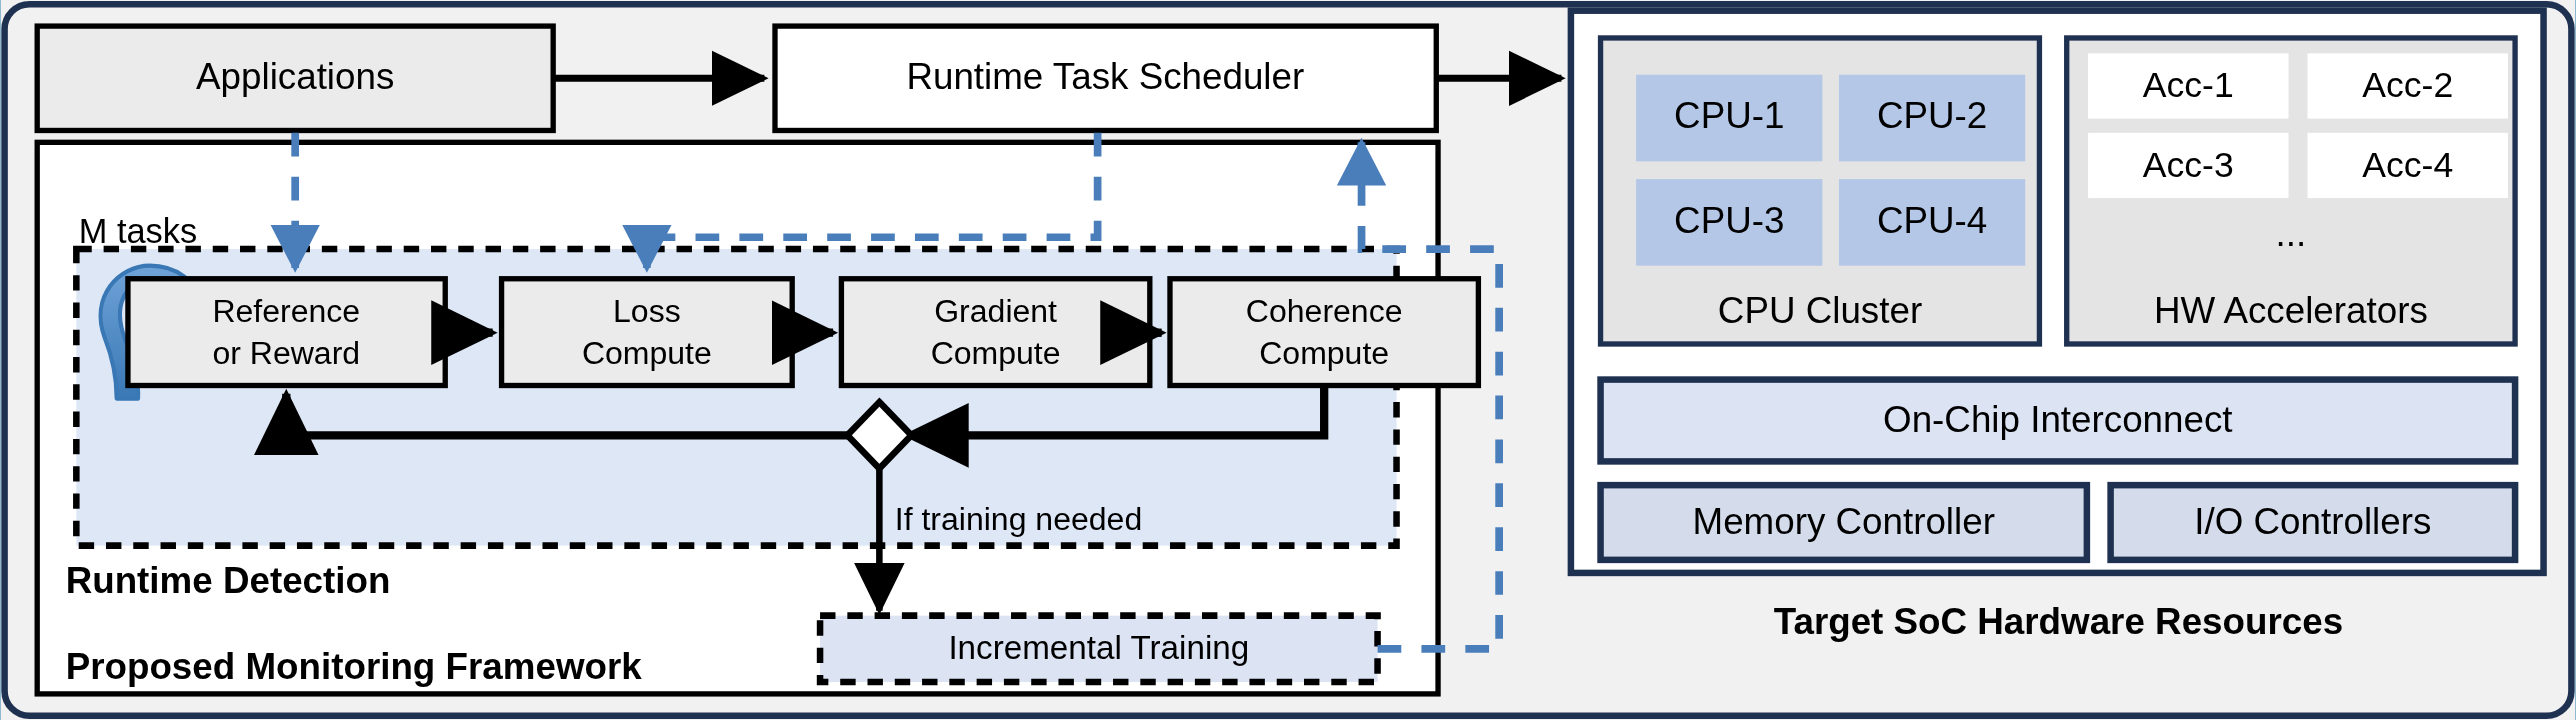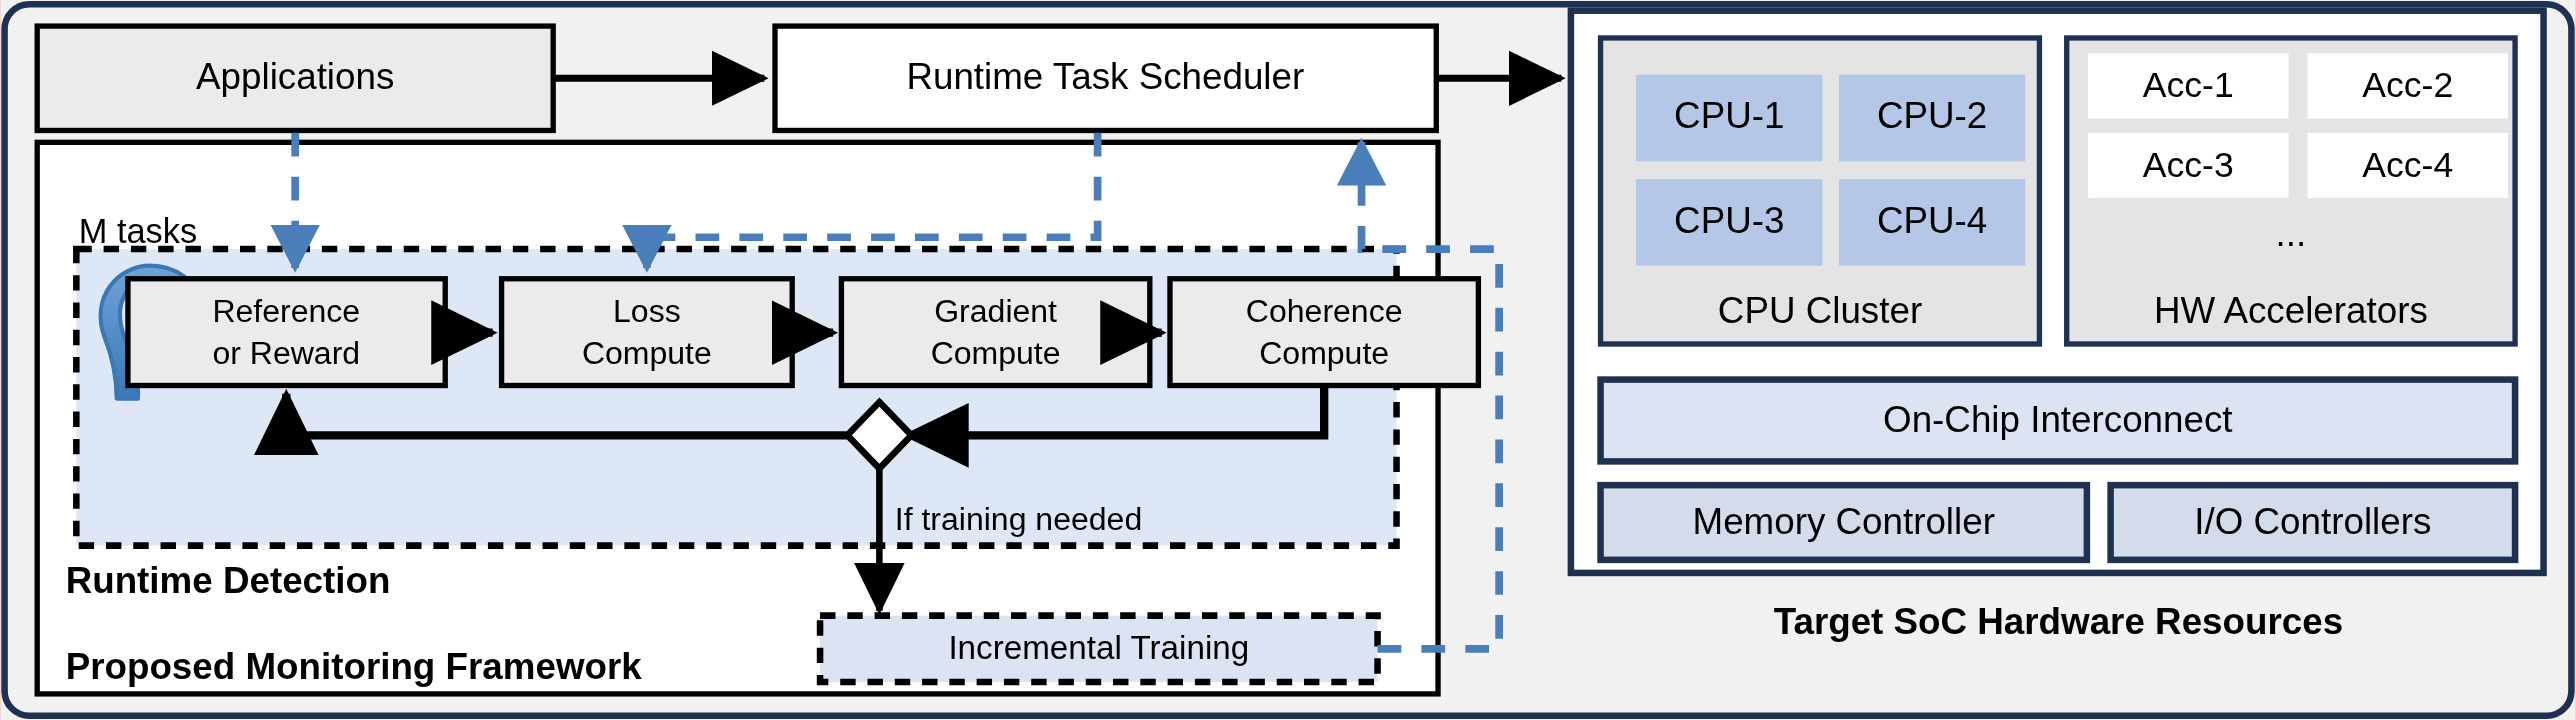--- a/index.html
+++ b/index.html
@@ -4,21 +4,21 @@
 <style>
   html, body {
     margin: 0;
     padding: 0;
     background: #ffffff;
   }
   #root {
     position: relative;
     width: 2576px;
     height: 720px;
-    background: #fca5a5;
+    background: #0369a1;
     font-family: "Liberation Sans", "DejaVu Sans", sans-serif;
     overflow: hidden;
   }
   #root svg {
     position: absolute;
     left: 0;
     top: 0;
     width: 2576px;
     height: 720px;
   }

